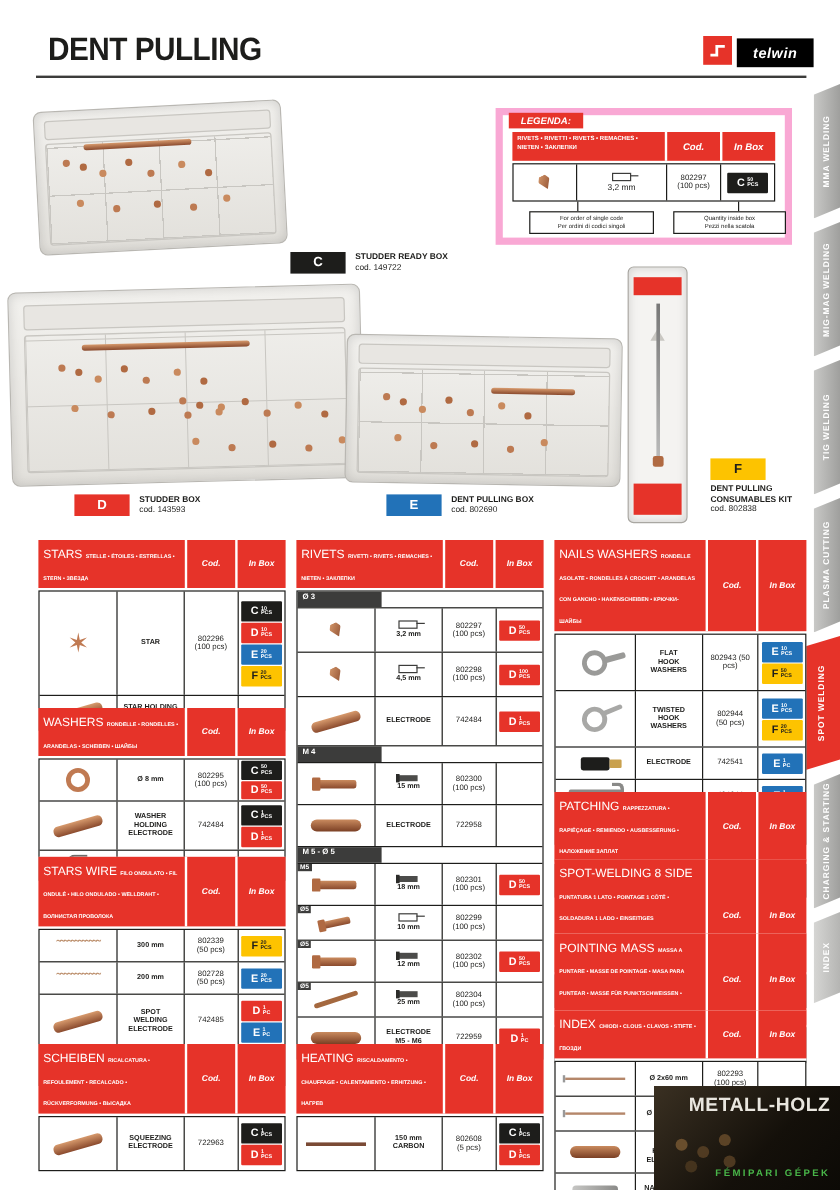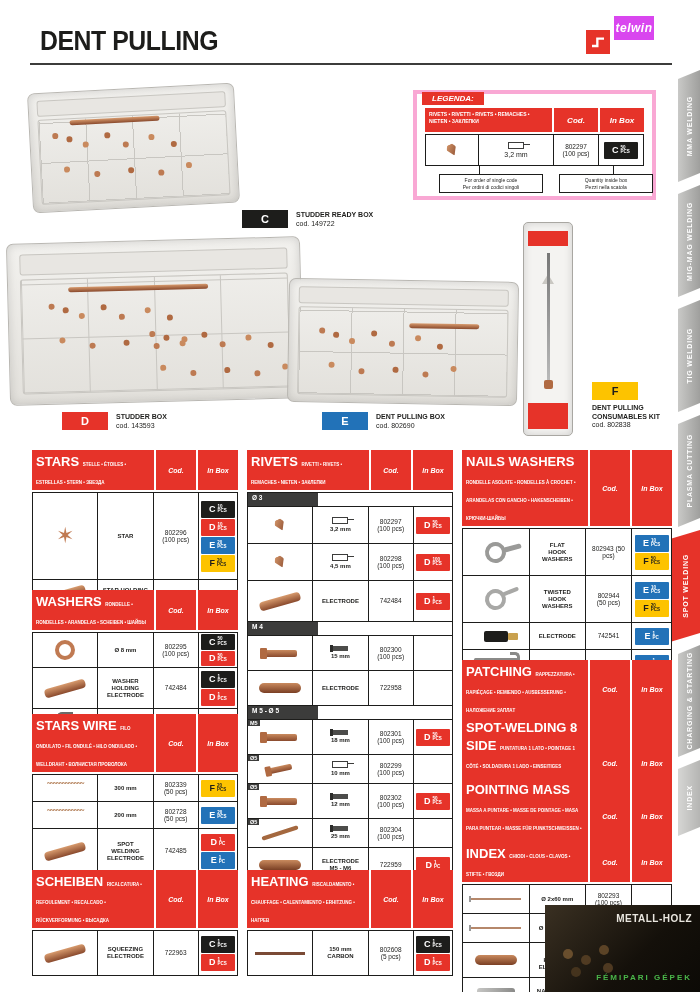--- a/index.html
+++ b/index.html
@@ -5,36 +5,36 @@
   html,body{margin:0;padding:0;}
   body{position:relative;width:700px;height:992px;background:#fff;
        font-family:"Liberation Sans",sans-serif;overflow:hidden;color:#1d1d1b;}
 
   
   .page-title{position:absolute;left:40px;top:26px;font-size:27px;font-weight:bold;
               letter-spacing:-0.5px;transform:scaleX(.92);transform-origin:left;margin:0;}
   .hrule{position:absolute;left:30px;top:63px;width:642px;height:2px;background:#3c3c3b;}
   .cat-logo{position:absolute;left:586px;top:30px;width:24px;height:24px;background:#e63329;
             display:flex;align-items:center;justify-content:center;}
-  .brand-logo{position:absolute;left:614px;top:16px;width:40px;height:24px;background:#d946ef;
+  .brand-logo{position:absolute;left:614px;top:32px;width:64px;height:24px;background:#000000;
               color:#fff;display:flex;align-items:center;justify-content:center;
               font-weight:bold;font-style:italic;font-size:12px;letter-spacing:.5px;}
 
   
   #sidebar{position:absolute;right:0;top:70px;width:30px;display:flex;flex-direction:column;gap:3px;align-items:flex-end;}
   .stab{width:22px;height:112px;background:linear-gradient(90deg,#c9c9c7,#9f9f9d);
         clip-path:polygon(0 9px,100% 0,100% calc(100% - 9px),0 100%);
         display:flex;align-items:center;justify-content:center;}
   .stab.active{width:30px;background:#e63329;}
   .stab.short{height:76px;background:linear-gradient(90deg,#d6d6d4,#b5b5b3);}
   .stab-label{writing-mode:vertical-rl;transform:rotate(180deg);white-space:nowrap;
               font-size:7px;font-weight:bold;color:#fff;letter-spacing:.8px;}
 
   
-  .legend{position:absolute;left:413px;top:90px;width:235px;height:102px;border:4px solid #f9a8d4;background:#fff;}
+  .legend{position:absolute;left:413px;top:90px;width:235px;height:102px;border:6px solid #f9a8d4;background:#fff;}
   .legend-title{position:absolute;top:-2px;left:5px;background:#e63329;color:#fff;font-weight:bold;
                 font-style:italic;font-size:8px;padding:2px 10px;}
   .legend-head{position:absolute;left:8px;top:14px;right:8px;height:24px;background:#e63329;color:#fff;display:flex;}
   .lh-name{flex:1;font-size:5px;font-weight:bold;padding:3px 4px;line-height:7px;}
   .lh-cod,.lh-box{width:44px;border-left:2px solid #fff;display:flex;align-items:center;justify-content:center;
                   font-size:8px;font-weight:bold;font-style:italic;}
   .legend-row{position:absolute;left:8px;top:40px;right:8px;height:30px;border:1px solid #1d1d1b;display:flex;}
   .lr-photo{width:52px;border-right:1px solid #1d1d1b;display:flex;align-items:center;justify-content:center;}
   .lr-size{flex:1;border-right:1px solid #1d1d1b;display:flex;flex-direction:column;align-items:center;justify-content:center;font-size:7px;}
   .lr-cod{width:44px;border-right:1px solid #1d1d1b;display:flex;align-items:center;justify-content:center;
@@ -78,21 +78,21 @@
             display:flex;align-items:center;justify-content:center;flex:none;}
   .bl-text{font-size:7px;font-weight:bold;line-height:8.5px;white-space:pre-line;padding-top:1px;}
   .bl-c{background:#1d1d1b;} .bl-d{background:#e63329;} .bl-e{background:#2272b8;}
   .bl-f{background:#fdc300;color:#1d1d1b;}
   .boxlabel.vert{flex-direction:column;gap:3px;}
 
   
   .ptable{position:absolute;background:#fff;}
   .thead{display:flex;background:#e63329;color:#fff;min-height:26px;margin-bottom:2px;}
   .tname{flex:1;padding:2px 4px;}
-  .ttitle{font-size:13px;font-weight:bold;}
+  .ttitle{font-size:10px;font-weight:normal;}
   .tsub{font-size:4.5px;font-weight:bold;line-height:5.5px;}
   .tcod{width:40px;border-left:2px solid #fff;display:flex;align-items:center;justify-content:center;
         font-size:7px;font-weight:bold;font-style:italic;}
   .tibox{width:40px;border-left:2px solid #fff;display:flex;align-items:center;justify-content:center;
          font-size:7px;font-weight:bold;font-style:italic;}
   .tbody{border:1px solid #1d1d1b;}
   .trow{display:flex;border-bottom:1px solid #1d1d1b;position:relative;}
   .trow:last-child{border-bottom:none;}
   .tsection{height:13px;border-bottom:1px solid #1d1d1b;display:flex;}
   .tsection span{background:#3c3c3b;color:#fff;font-size:6.5px;font-weight:bold;
@@ -152,21 +152,21 @@
   .g-rivet{width:14px;height:5px;border:1px solid #3c3c3b;}
   .g-rivet::after{content:"";position:absolute;right:-7px;top:1px;width:7px;height:1px;background:#3c3c3b;}
   .g-screw{width:16px;height:5px;background:#4c4c4a;}
   .g-screw::before{content:"";position:absolute;left:-2px;top:-1px;width:3px;height:7px;background:#2c2c2a;}
 
   
   .corner-photo{position:absolute;left:545px;top:905px;width:155px;height:87px;
                 background:linear-gradient(135deg,#3a3022,#14100a 60%,#0c0a06);overflow:hidden;}
   .cp-blobs{position:absolute;left:18px;top:44px;width:10px;height:10px;border-radius:50%;background:#7a5a33;
             box-shadow:18px 6px 0 #5c4326,36px -4px 0 #6b4e2c,8px 18px 0 #4e3a20,40px 14px 0 #5c4326;opacity:.8;}
-  .cp-title{position:absolute;right:8px;top:8px;color:#e9e6df;font-weight:bold;font-size:10px;letter-spacing:.5px;}
+  .cp-title{position:absolute;right:8px;top:8px;color:#e9e6df;font-weight:bold;font-size:16px;letter-spacing:.5px;}
   .cp-sub{position:absolute;right:8px;bottom:10px;color:#49b649;font-weight:bold;font-size:8px;letter-spacing:2px;}
 </style>
 </head>
 <body>
 
 <h1 class="page-title">DENT PULLING</h1>
 <div class="cat-logo">
   <svg width="16" height="16" viewBox="0 0 24 24">
     <path d="M3 18 L11 18 L11 7 L21 7" stroke="#fff" stroke-width="3.5" fill="none"></path>
   </svg>

